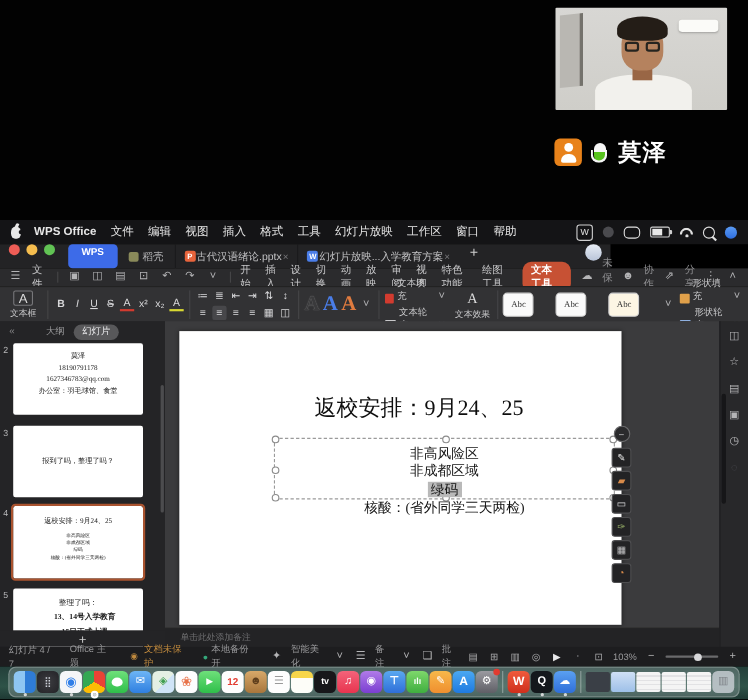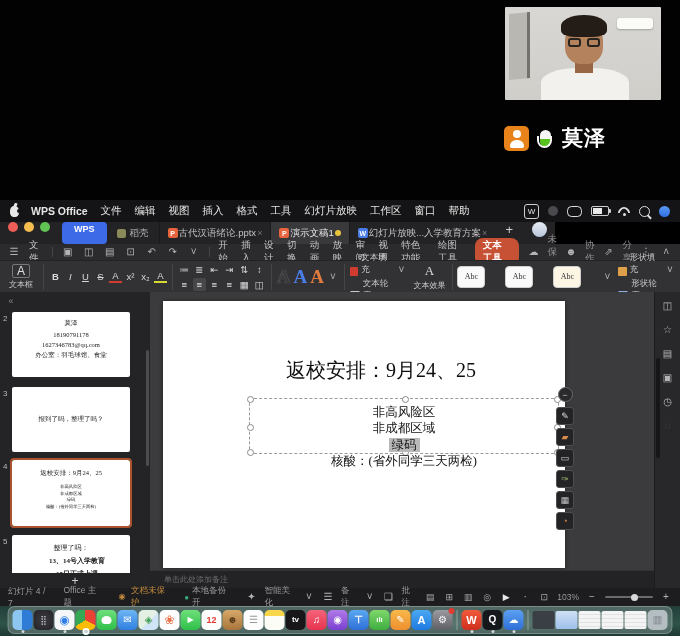--- a/index.html
+++ b/index.html
@@ -230,25 +230,20 @@
     <div class="wpsbtn">WPS</div>
     <div class="docer">
       <div class="docer-ic"></div>
       <span>稻壳</span>
     </div>
     <div class="ftab">
       <div class="ficon p">P</div>
       <span>古代汉语绪论.pptx</span>
       <span class="dim">×</span>
     </div>
-    <div class="ftab active">
-      <div class="ficon p">P</div>
-      <span>演示文稿1</span>
-      <div class="ydot"></div>
-    </div>
     <div class="ftab">
       <div class="ficon w">W</div>
       <span>幻灯片放映...入学教育方案</span>
       <span class="dim">×</span>
     </div>
     <div class="plus-tab">+</div>
     <div class="tb-avatar"></div>
   </div>
 
   <div class="ribbon">
@@ -365,20 +360,24 @@
         <span>形状轮廓</span>
         <span class="ico">˅</span>
       </div>
     </div>
   </div>
 
   <div class="workspace">
 
     <div class="spanel">
       <span class="sp-coll ico">«</span>
+      <div class="sp-head">
+        <span>大纲</span>
+        <span class="sp-pill">幻灯片</span>
+      </div>
       <span class="tnum" style="top:22px">2</span>
       <div class="thumb" style="top:20px;height:65px">
         <div class="t2l1">莫泽</div>
         <div class="t2l">18190791178</div>
         <div class="t2l">1627346783@qq.com</div>
         <div class="t2l">办公室：羽毛球馆、食堂</div>
       </div>
       <span class="tnum" style="top:97px">3</span>
       <div class="thumb" style="top:95px;height:65px">
         <div class="t3wrap">报到了吗，整理了吗？</div>

